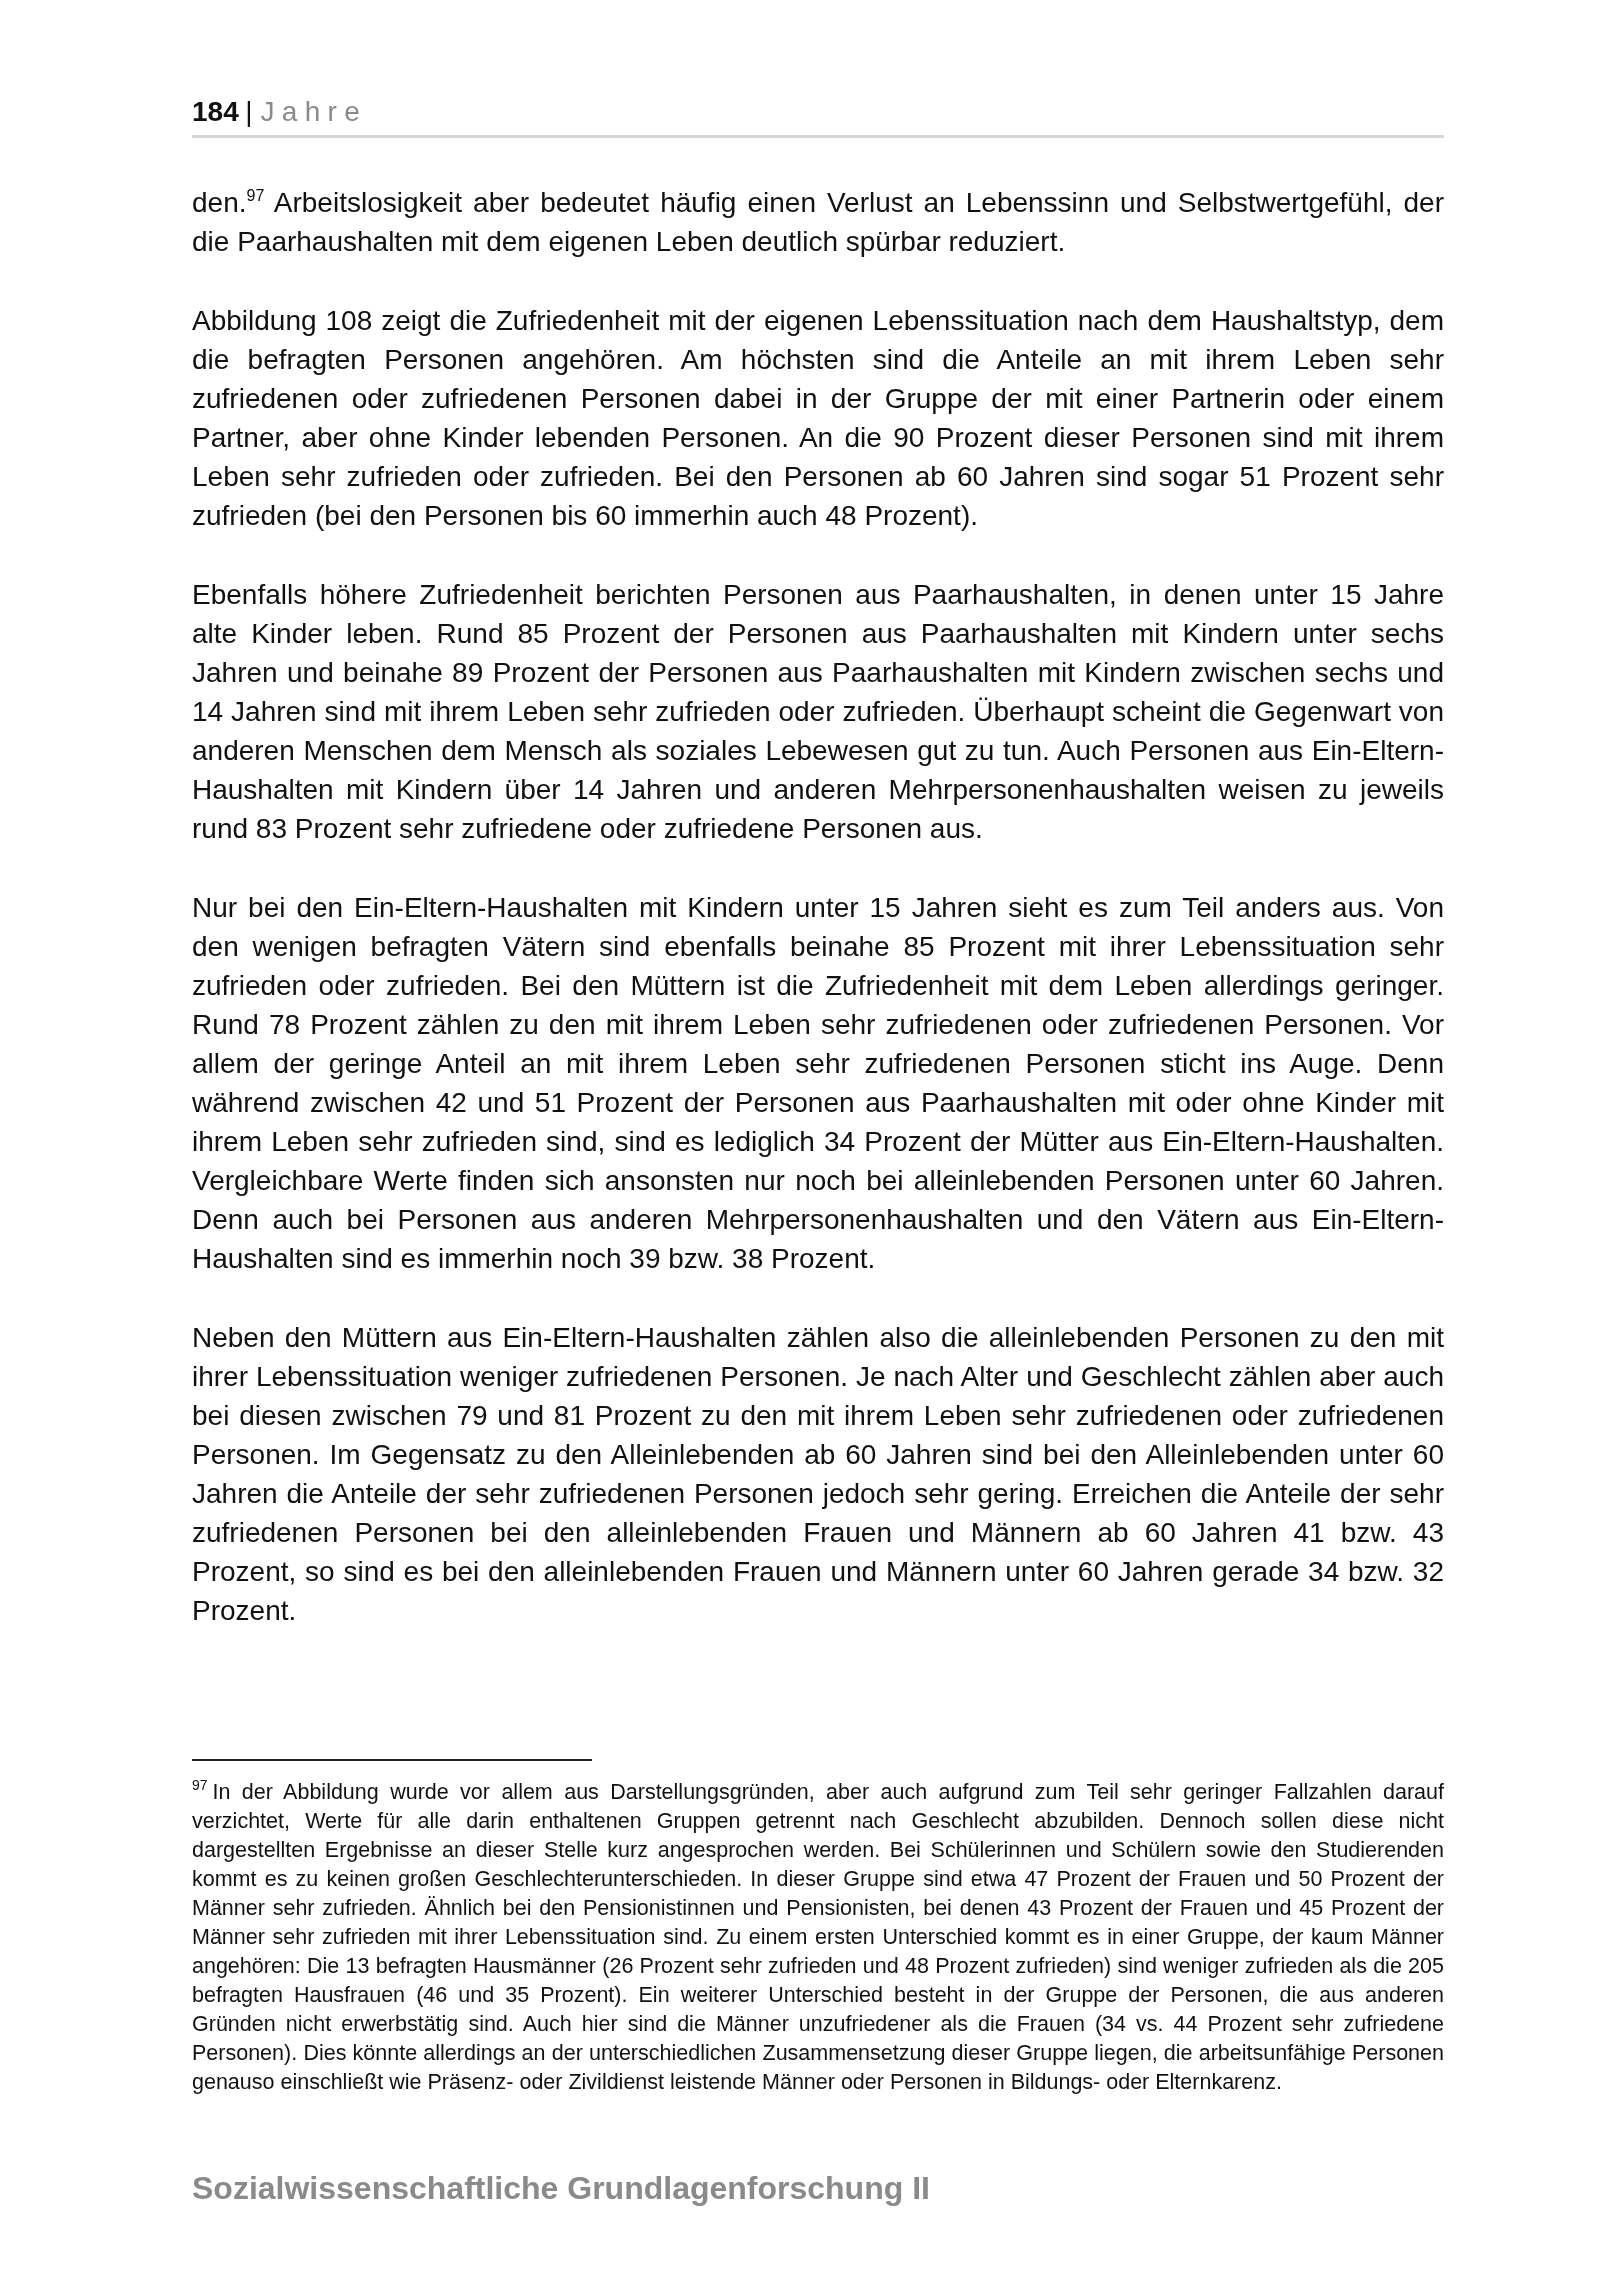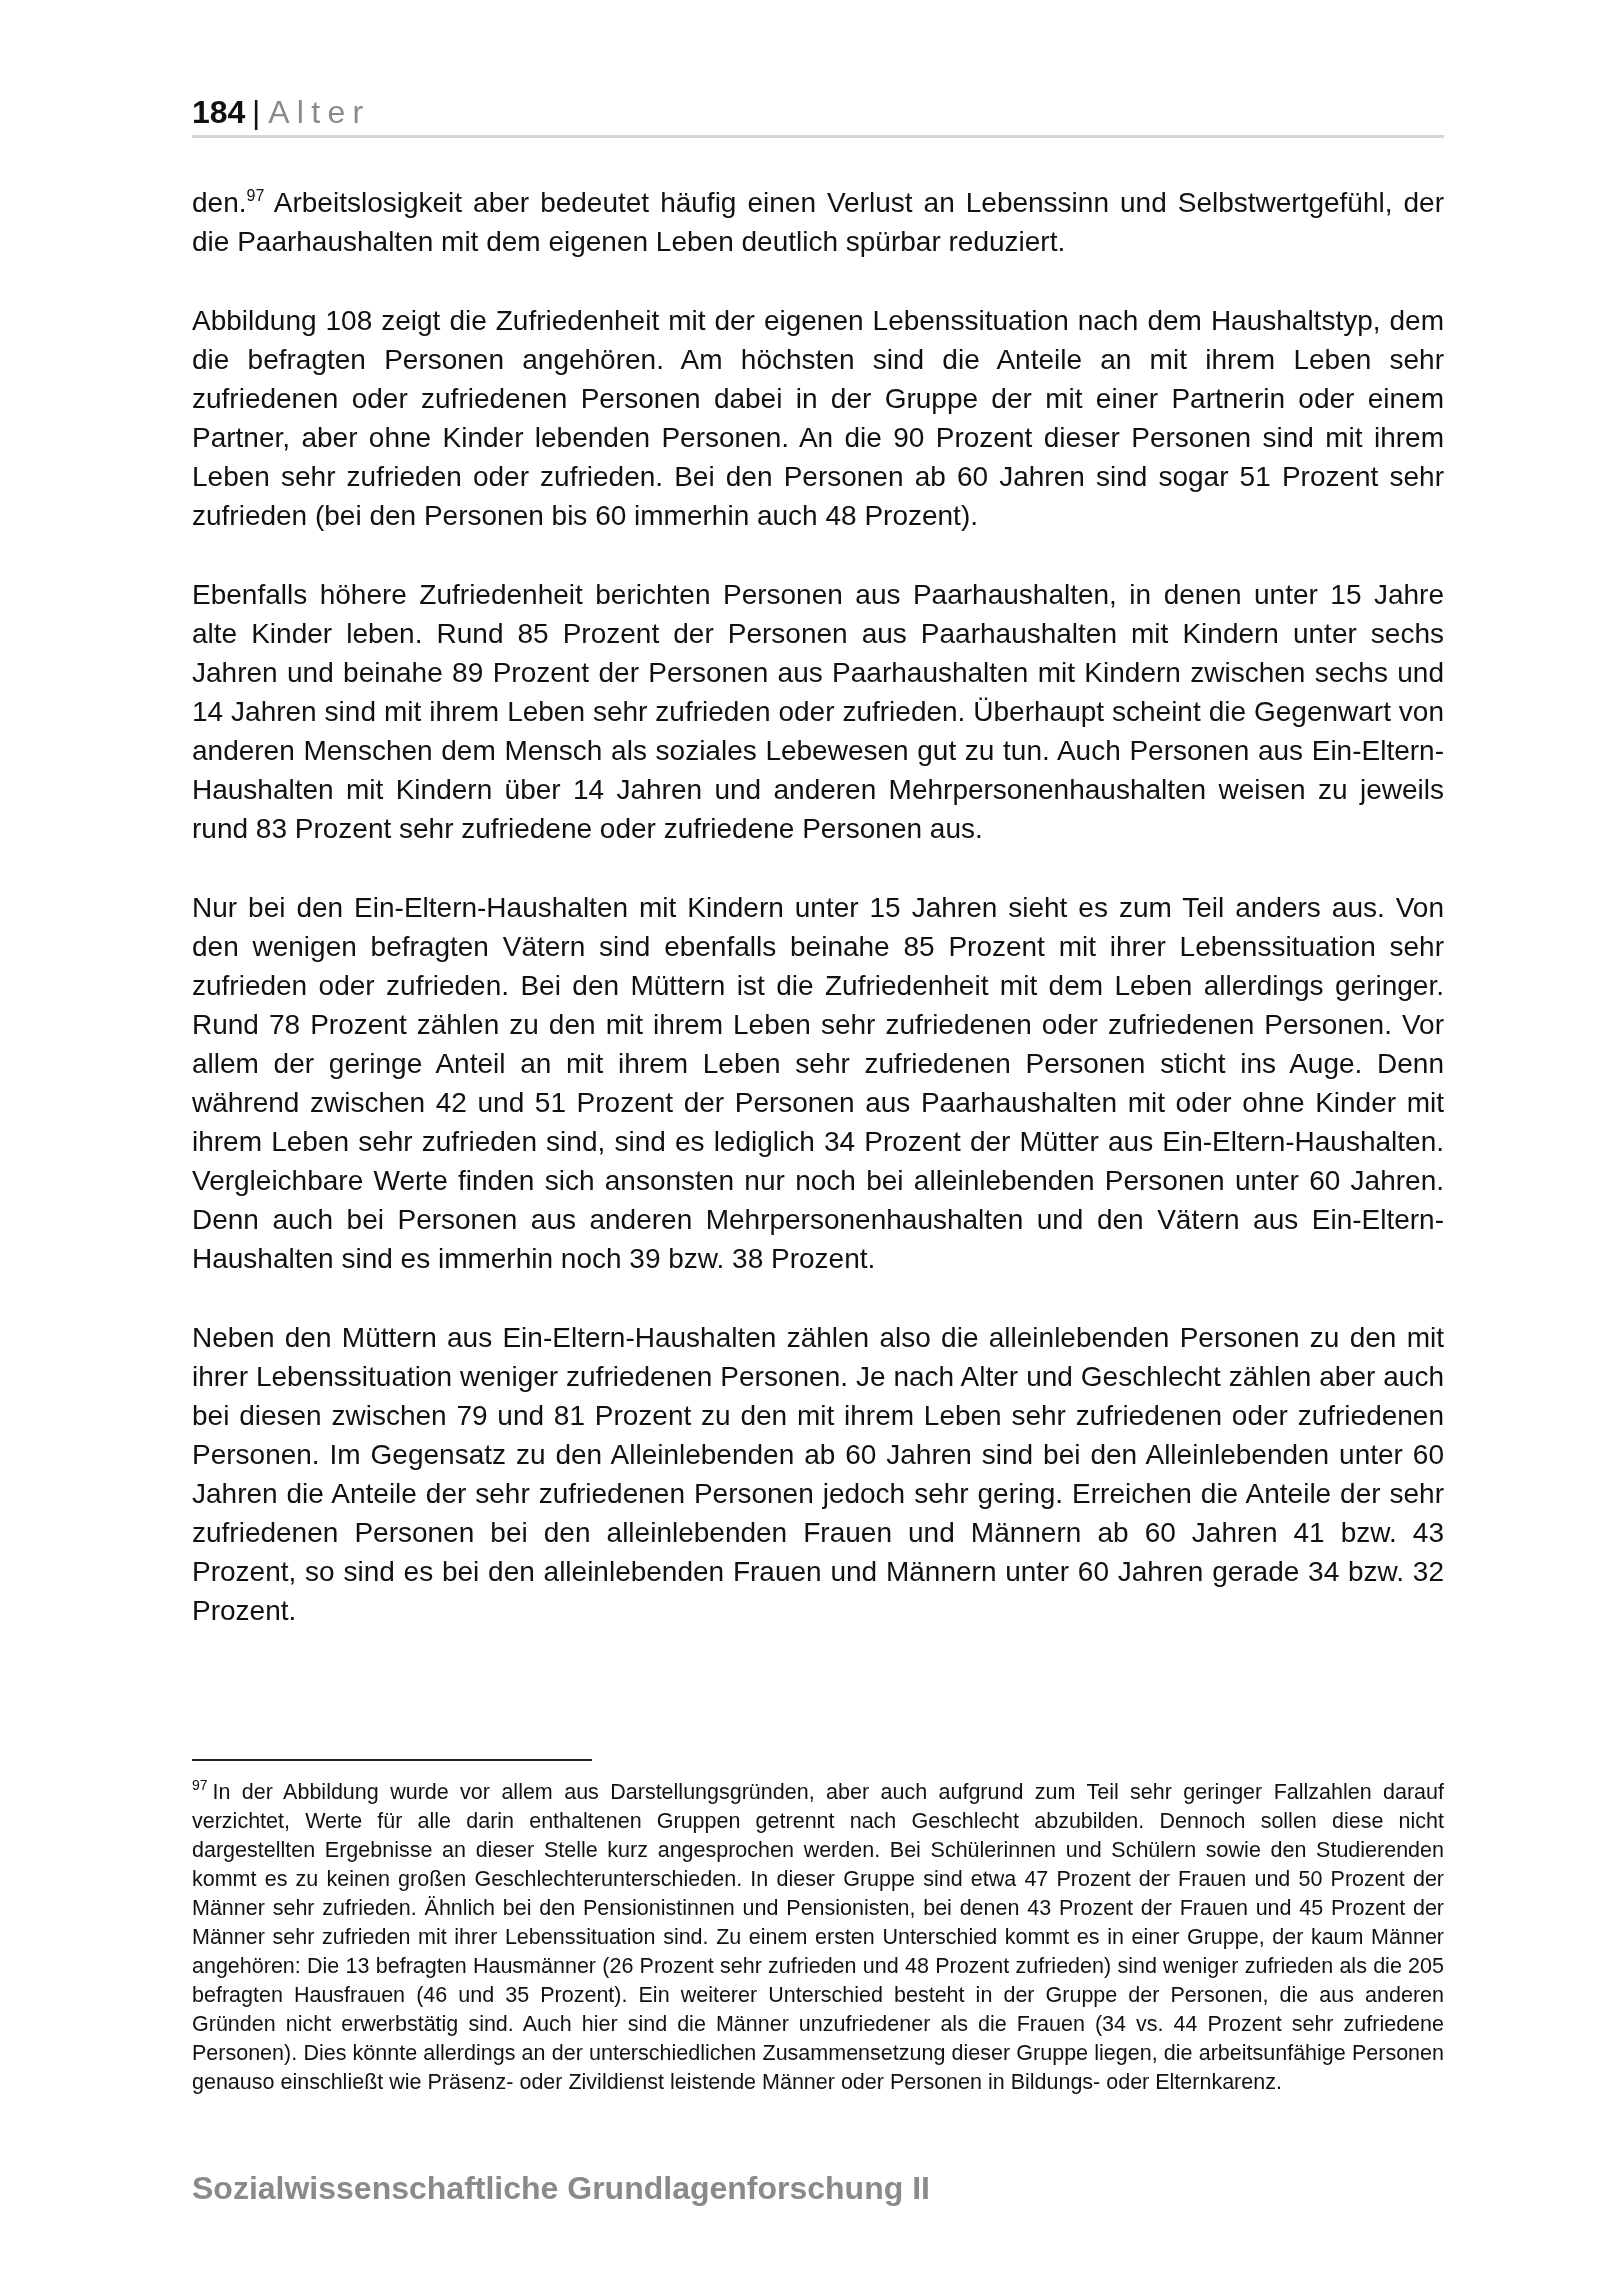--- a/index.html
+++ b/index.html
@@ -1,19 +1,19 @@
 <!DOCTYPE html>
 <html style="font-size:13px"><head>
 <meta charset="utf-8">
 <style>
   html, body { margin: 0; padding: 0; background: #ffffff; }
   body { width: 1623px; height: 2295px; position: relative; overflow: hidden;
          font-family: "Liberation Sans", sans-serif; color: #111111; }
   .page-header { position: absolute; left: 192px; top: 91px; width: 1252px; }
-  .header-line { display: flex; align-items: baseline; font-size: 32px; line-height: 42px; }
+  .header-line { display: flex; align-items: baseline; font-size: 28px; line-height: 42px; }
   .page-num { font-weight: bold; color: #111; }
   .sep { color: #111; margin: 0 8px 0 6.5px; font-weight: normal; }
   .seite { color: #8a8a8a; letter-spacing: 7.3px; }
   .header-rule { height: 2.4px; background: #d6d6d6; margin-top: 2.4px; }
 
   .body-text { position: absolute; left: 192px; top: 183px; width: 1252px;
                font-size: 28px; line-height: 39px; text-align: justify;
                hyphens: manual; }
   .body-text p { margin: 0 0 40px 0; }
   sup.fnref { font-size: 16px; vertical-align: 11.4px; line-height: 0; }
@@ -27,21 +27,21 @@
   .page-footer { position: absolute; left: 192px; top: 2170px; font-size: 32px;
                  font-weight: bold; color: #8a8a8a; }
 </style>
 </head>
 <body>
 
 <div class="page-header">
   <div class="header-line">
     <span class="page-num">184</span>
     <span class="sep">|</span>
-    <span class="seite">Alter</span>
+    <span class="seite">Jahre</span>
   </div>
   <div class="header-rule"></div>
 </div>
 
 <div class="body-text">
   <p><span>den.</span><sup class="fnref">97</sup><span> Arbeitslosigkeit aber bedeutet häufig einen Verlust an Lebenssinn und Selbstwertge­fühl, der die Paarhaushalten mit dem eigenen Leben deutlich spürbar reduziert.</span></p>
   <p>Abbildung 108 zeigt die Zufriedenheit mit der eigenen Lebenssituation nach dem Haushalts­typ, dem die befragten Personen angehören. Am höchsten sind die Anteile an mit ihrem Le­ben sehr zufriedenen oder zufriedenen Personen dabei in der Gruppe der mit einer Partnerin oder einem Partner, aber ohne Kinder lebenden Personen. An die 90 Prozent dieser Perso­nen sind mit ihrem Leben sehr zufrieden oder zufrieden. Bei den Personen ab 60 Jahren sind sogar 51 Prozent sehr zufrieden (bei den Personen bis 60 immerhin auch 48 Prozent).</p>
   <p>Ebenfalls höhere Zufriedenheit berichten Personen aus Paarhaushalten, in denen unter 15 Jahre alte Kinder leben. Rund 85 Prozent der Personen aus Paarhaushalten mit Kindern unter sechs Jahren und beinahe 89 Prozent der Personen aus Paarhaushalten mit Kindern zwischen sechs und 14 Jahren sind mit ihrem Leben sehr zufrieden oder zufrieden. Über­haupt scheint die Gegenwart von anderen Menschen dem Mensch als soziales Lebewesen gut zu tun. Auch Personen aus Ein-Eltern-Haushalten mit Kindern über 14 Jahren und ande­ren Mehrpersonenhaushalten weisen zu jeweils rund 83 Prozent sehr zufriedene oder zufrie­dene Personen aus.</p>
   <p>Nur bei den Ein-Eltern-Haushalten mit Kindern unter 15 Jahren sieht es zum Teil anders aus. Von den wenigen befragten Vätern sind ebenfalls beinahe 85 Prozent mit ihrer Lebenssitua­tion sehr zufrieden oder zufrieden. Bei den Müttern ist die Zufriedenheit mit dem Leben aller­dings geringer. Rund 78 Prozent zählen zu den mit ihrem Leben sehr zufriedenen oder zu­friedenen Personen. Vor allem der geringe Anteil an mit ihrem Leben sehr zufriedenen Per­sonen sticht ins Auge. Denn während zwischen 42 und 51 Prozent der Personen aus Paar­haushalten mit oder ohne Kinder mit ihrem Leben sehr zufrieden sind, sind es lediglich 34 Prozent der Mütter aus Ein-Eltern-Haushalten. Vergleichbare Werte finden sich ansonsten nur noch bei alleinlebenden Personen unter 60 Jahren. Denn auch bei Personen aus ande­ren Mehrpersonenhaushalten und den Vätern aus Ein-Eltern-Haushalten sind es immerhin noch 39 bzw. 38 Prozent.</p>
   <p>Neben den Müttern aus Ein-Eltern-Haushalten zählen also die alleinlebenden Personen zu den mit ihrer Lebenssituation weniger zufriedenen Personen. Je nach Alter und Geschlecht zählen aber auch bei diesen zwischen 79 und 81 Prozent zu den mit ihrem Leben sehr zu­friedenen oder zufriedenen Personen. Im Gegensatz zu den Alleinlebenden ab 60 Jahren sind bei den Alleinlebenden unter 60 Jahren die Anteile der sehr zufriedenen Personen je­doch sehr gering. Erreichen die Anteile der sehr zufriedenen Personen bei den alleinleben­den Frauen und Männern ab 60 Jahren 41 bzw. 43 Prozent, so sind es bei den alleinleben­den Frauen und Männern unter 60 Jahren gerade 34 bzw. 32 Prozent.</p>

